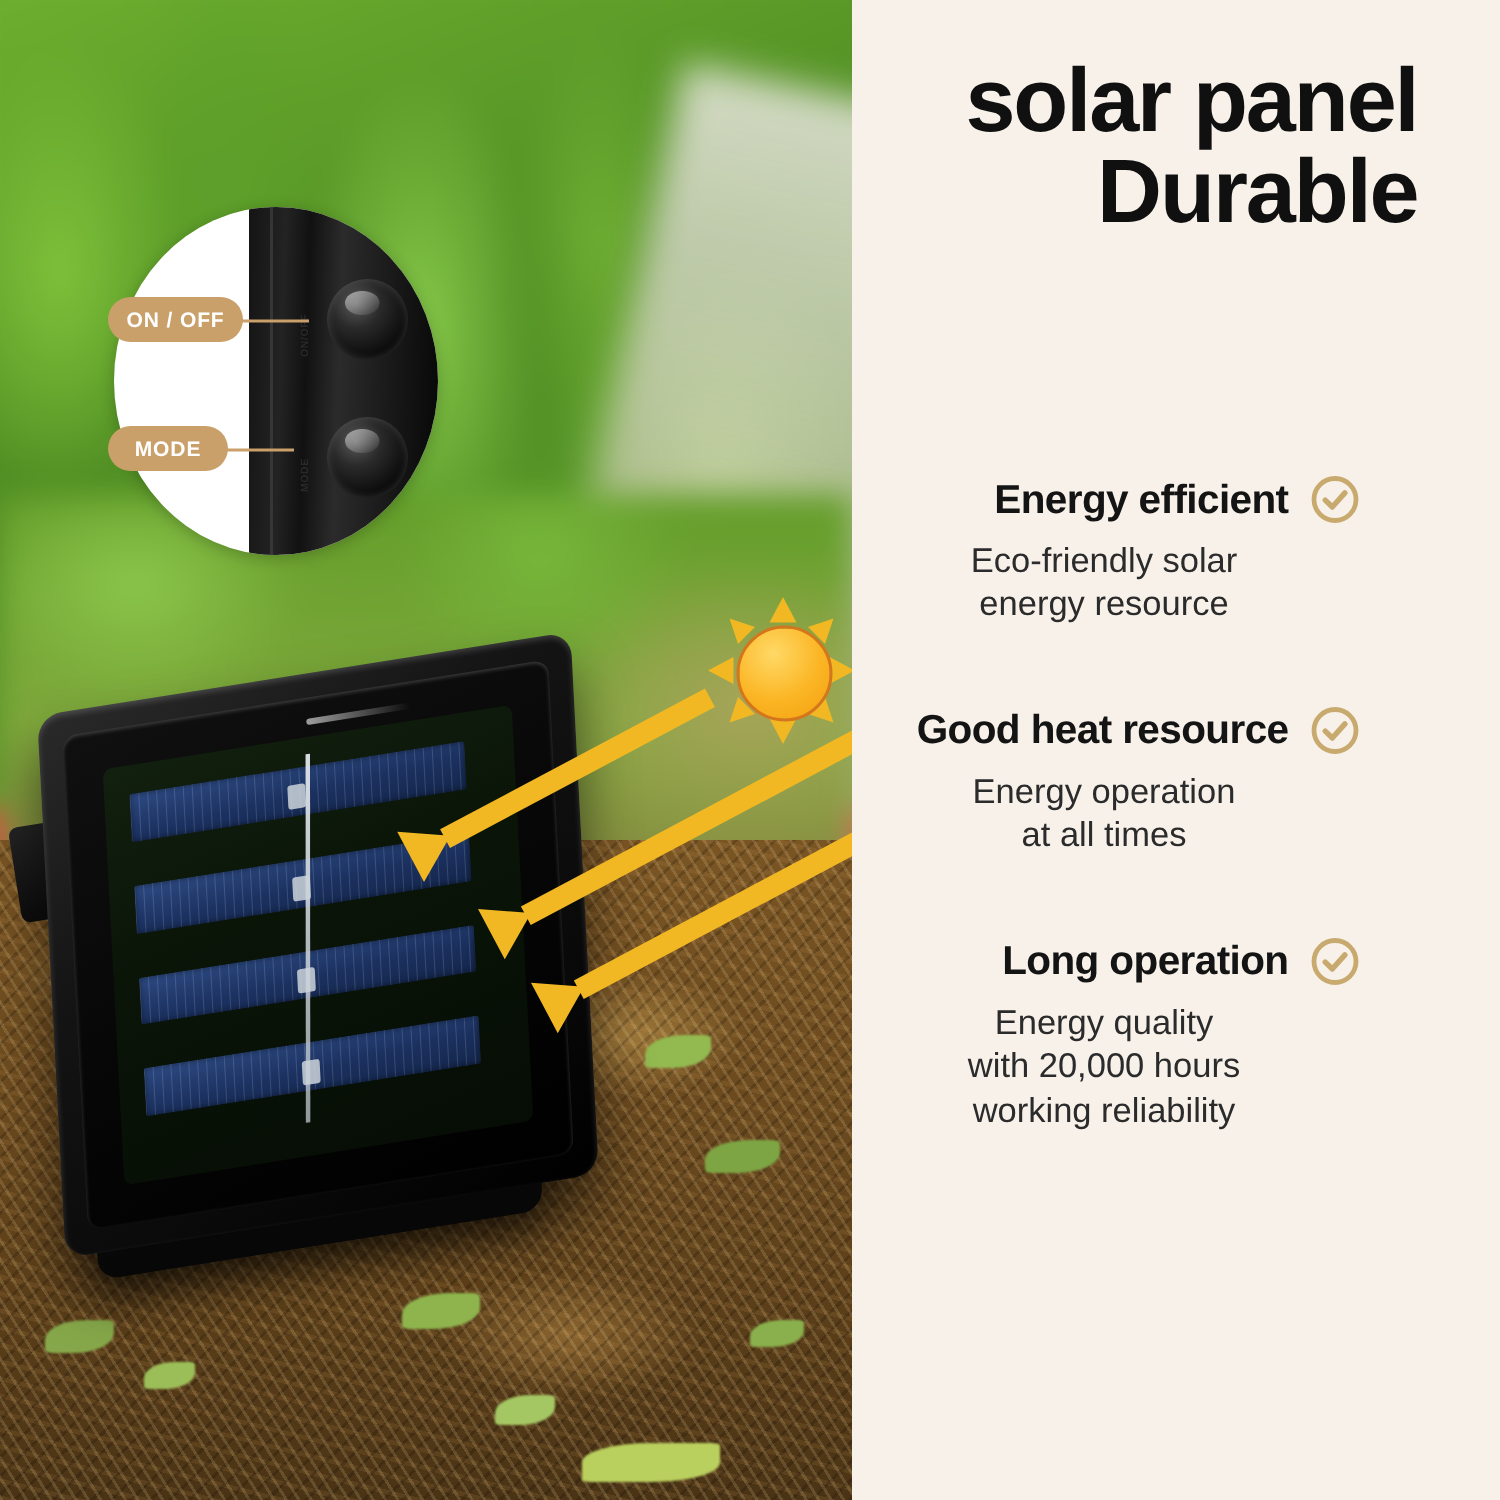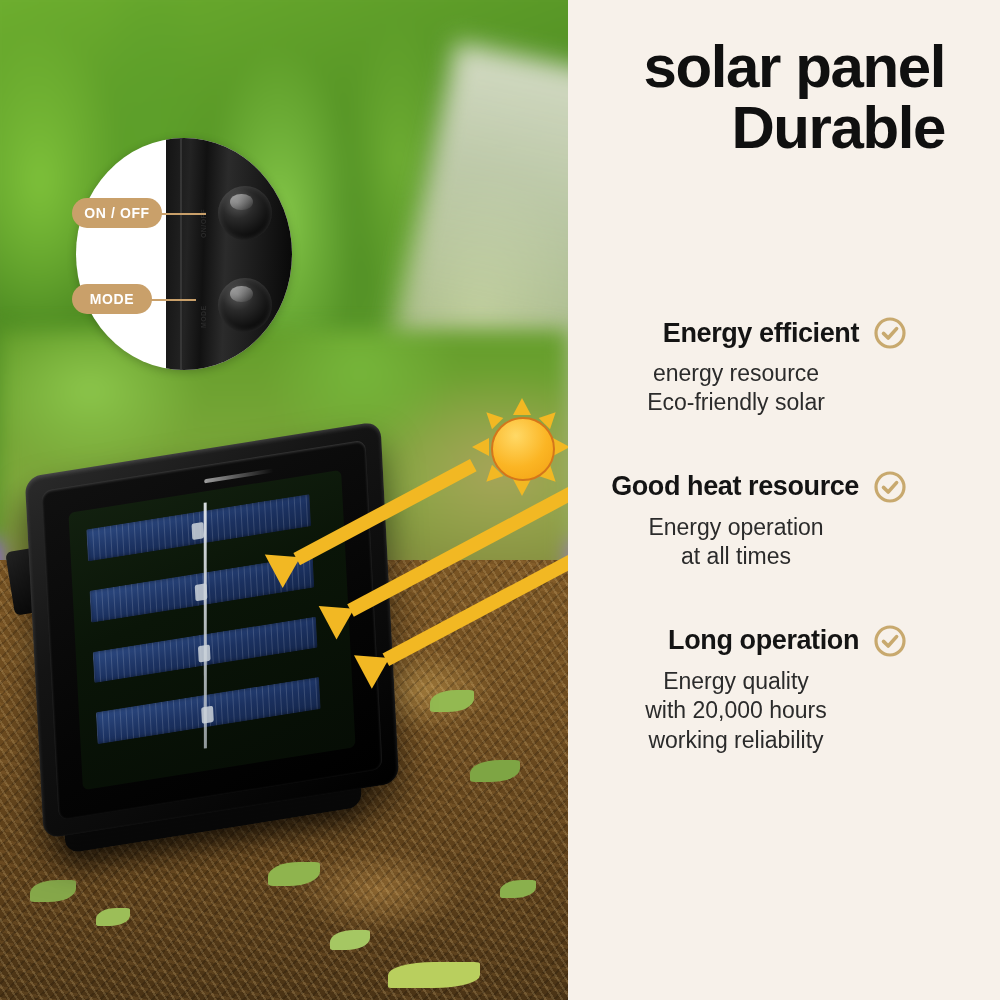--- a/index.html
+++ b/index.html
@@ -7,21 +7,21 @@
     width:1000px;height:1000px;
     font-family:"Liberation Sans", sans-serif;
     background:#F7F1EA;
     overflow:hidden;
   }
   .page{position:relative;width:1000px;height:1000px;overflow:hidden;background:#F7F1EA;}
 
   
   .photo{
     position:absolute;left:0;top:0;width:568px;height:1000px;overflow:hidden;
-    background:#8b5cf6;
+    background:#ef4444;
     text-decoration:underline;
   }
   
   .bg-sky{
     position:absolute;left:0;top:0;width:568px;height:210px;
     background:linear-gradient(170deg,#cfd6da 0%,#e3e7e6 35%,#dfe3dd 60%,#b9c7a2 100%);
     filter:blur(6px);
   }
   .bg-grass{
     position:absolute;left:-20px;top:-20px;width:620px;height:560px;
@@ -289,22 +289,22 @@
         <div class="f-head-row">
           <div class="f-head">Energy efficient</div>
           <span class="check">
             <svg viewBox="0 0 34 34" width="34" height="34">
               <circle cx="17" cy="17" r="14" fill="none" stroke="#C8A96E" stroke-width="3.2"></circle>
               <path d="M10.5 17.4 L15.2 22 L23.6 12.6" fill="none" stroke="#C8A96E" stroke-width="3.6" stroke-linecap="round" stroke-linejoin="round"></path>
             </svg>
           </span>
         </div>
         <div class="f-desc">
+          <div>Eco-friendly solar</div>
           <div>energy resource</div>
-          <div>Eco-friendly solar</div>
         </div>
       </div>
 
       <div class="feature" style="margin-top:52px;">
         <div class="f-head-row">
           <div class="f-head">Good heat resource</div>
           <span class="check">
             <svg viewBox="0 0 34 34" width="34" height="34">
               <circle cx="17" cy="17" r="14" fill="none" stroke="#C8A96E" stroke-width="3.2"></circle>
               <path d="M10.5 17.4 L15.2 22 L23.6 12.6" fill="none" stroke="#C8A96E" stroke-width="3.6" stroke-linecap="round" stroke-linejoin="round"></path>

